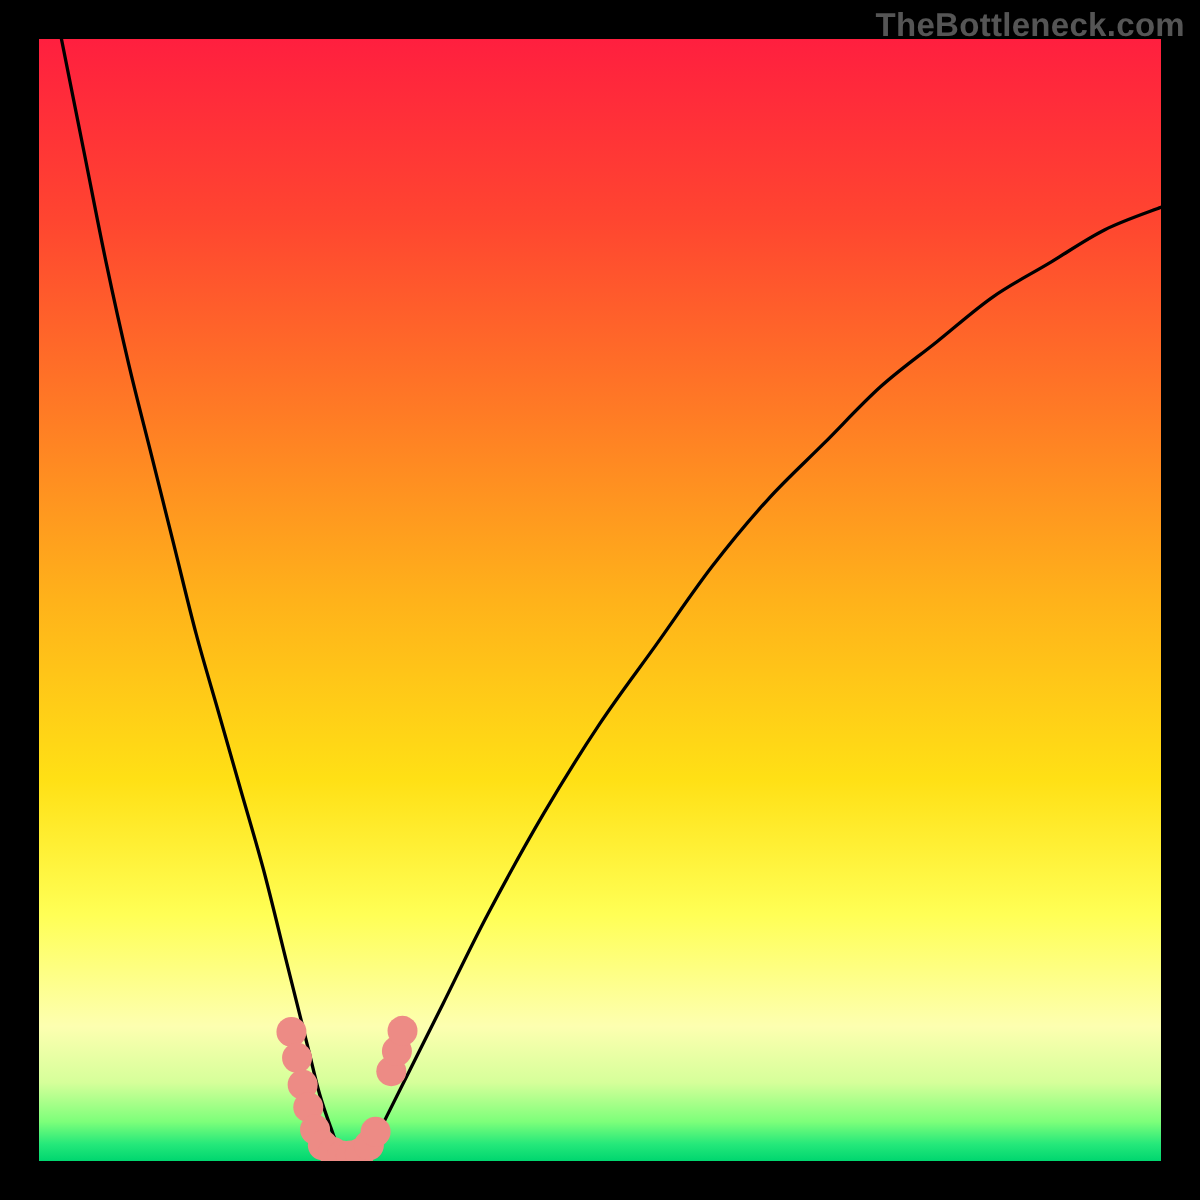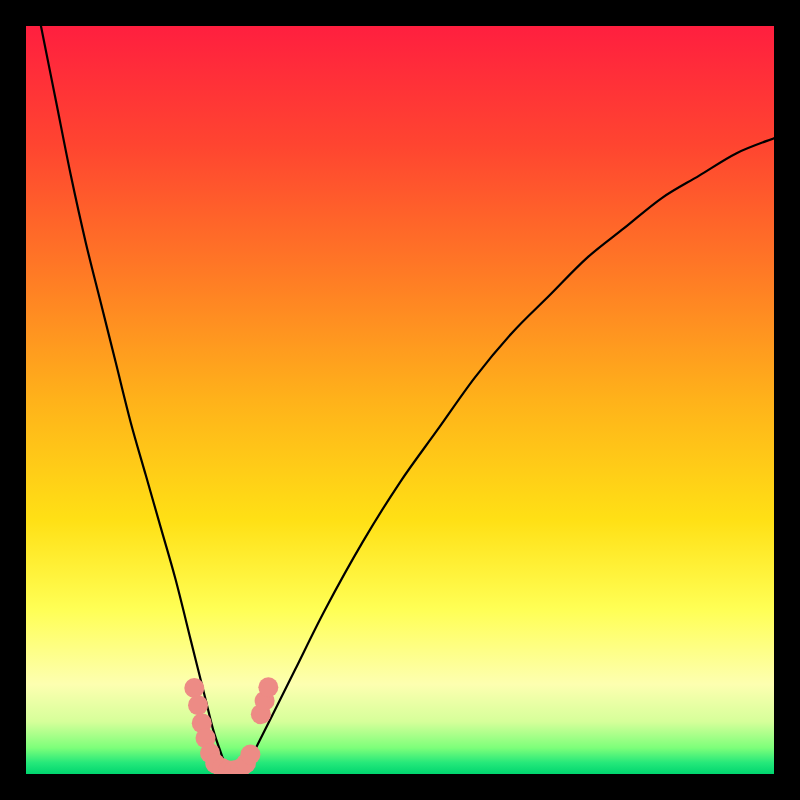--- a/index.html
+++ b/index.html
@@ -71,13 +71,14 @@
           <circle cx="207.94" cy="744.26" r="10" fill="#ed8b85"></circle>
           <circle cx="213.93" cy="742.76" r="10" fill="#ed8b85"></circle>
           <circle cx="219.91" cy="737.53" r="10" fill="#ed8b85"></circle>
           <circle cx="224.40" cy="728.55" r="10" fill="#ed8b85"></circle>
           <circle cx="234.87" cy="688.16" r="10" fill="#ed8b85"></circle>
           <circle cx="238.61" cy="674.70" r="10" fill="#ed8b85"></circle>
           <circle cx="242.35" cy="661.23" r="10" fill="#ed8b85"></circle>
         </g>
     </svg>
   </div>
+  <div class="watermark">TheBottleneck.com</div>
 </div>
 
 </body></html>

